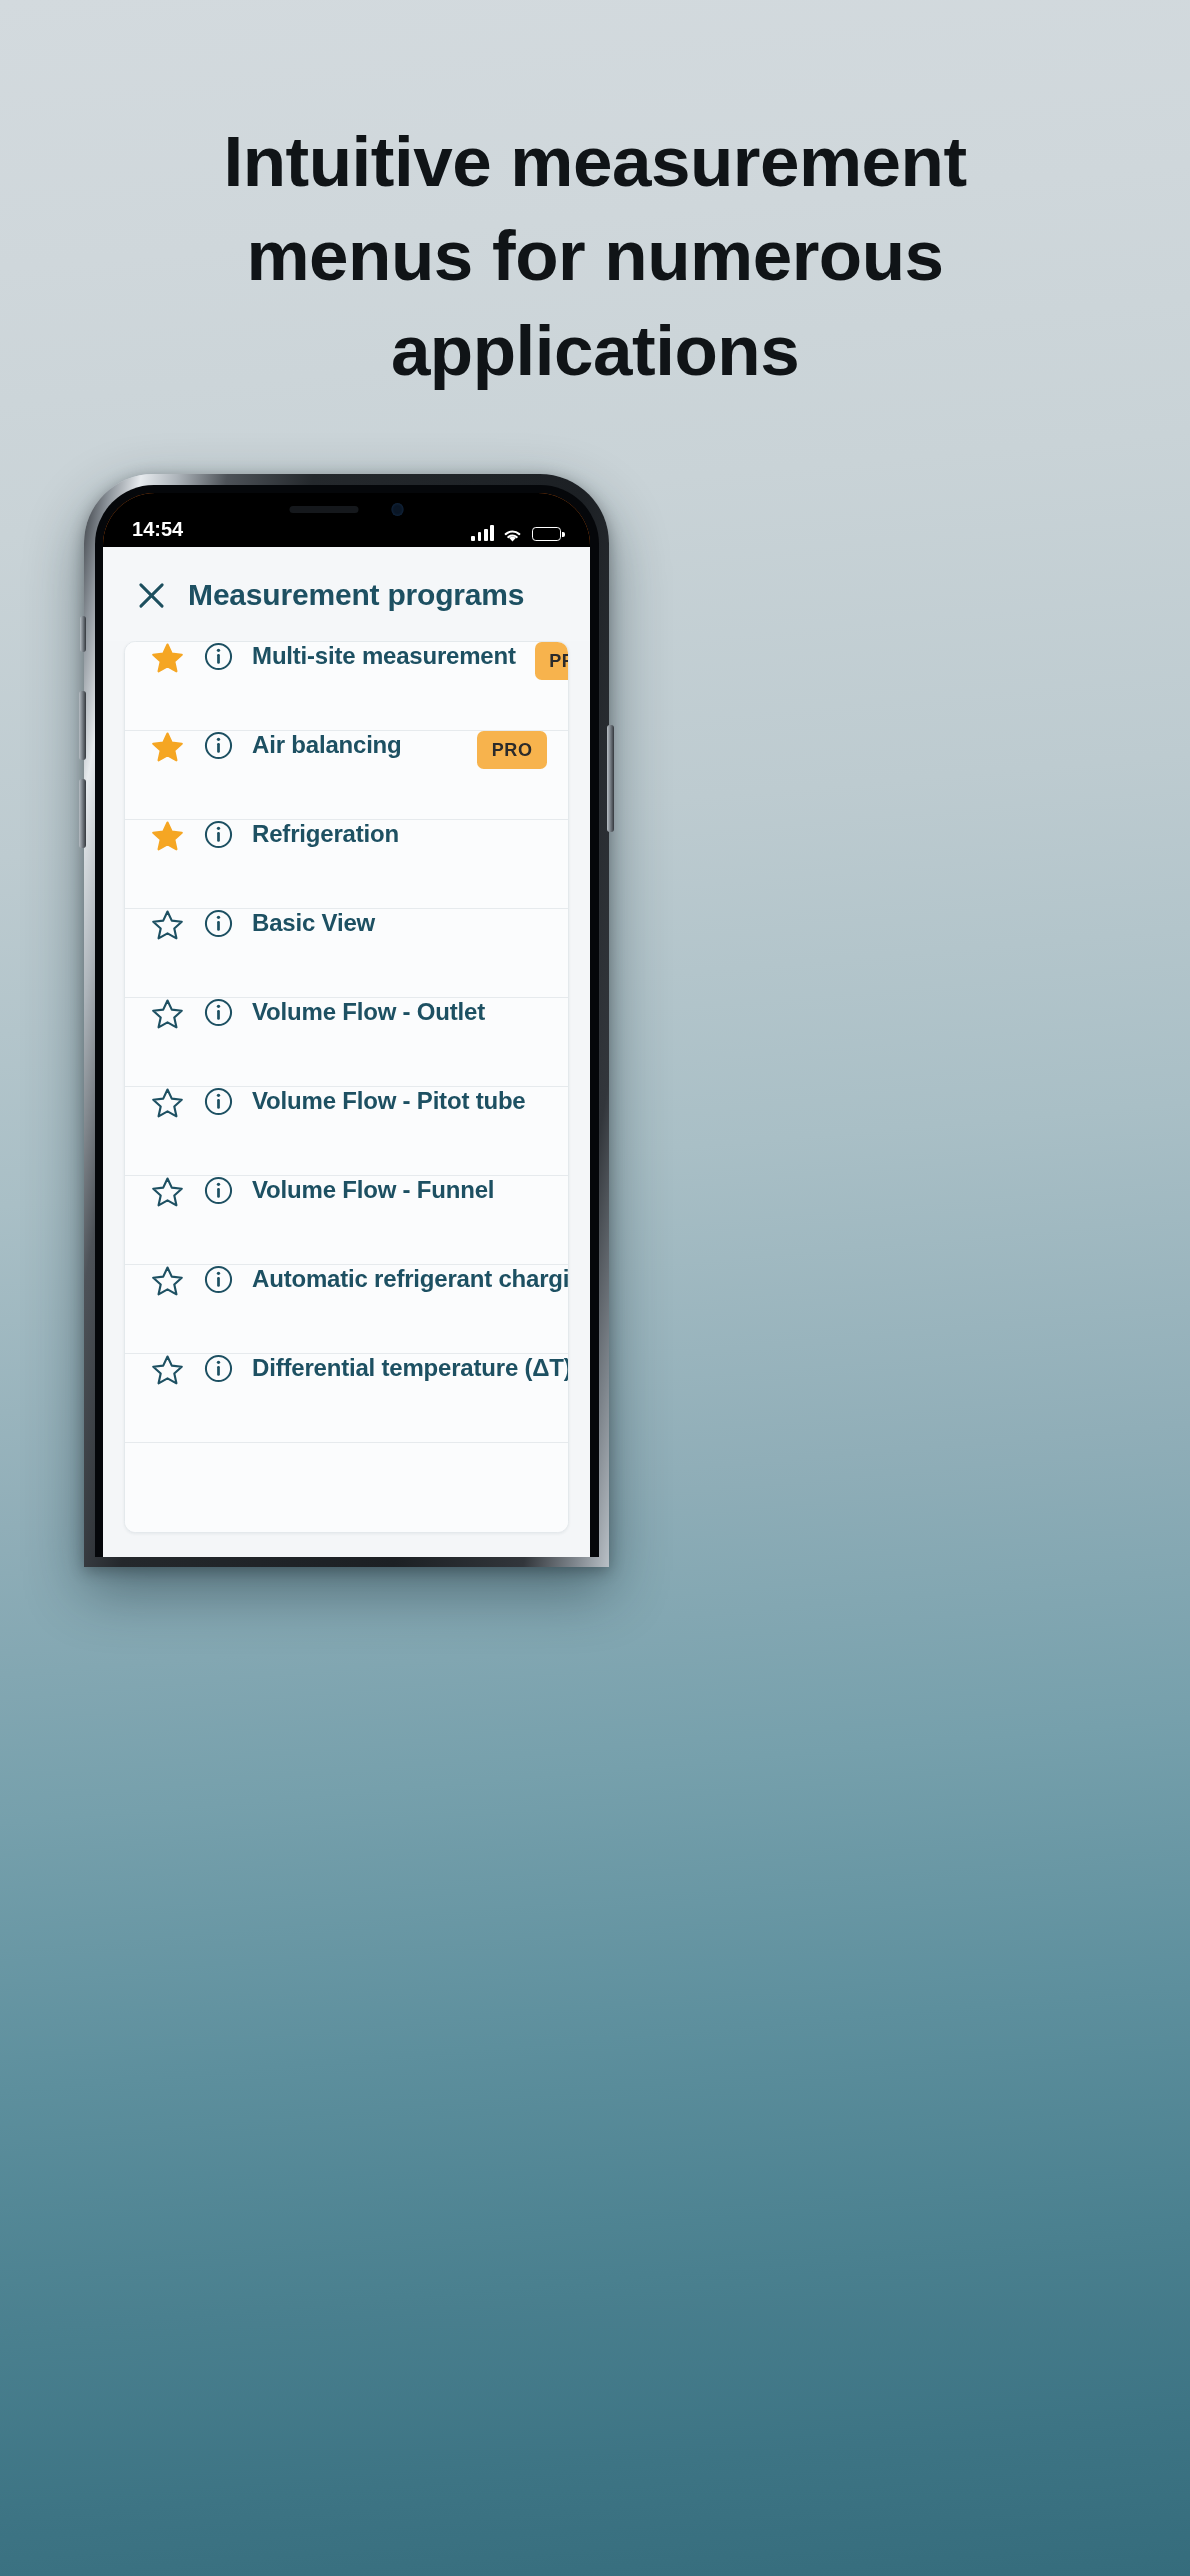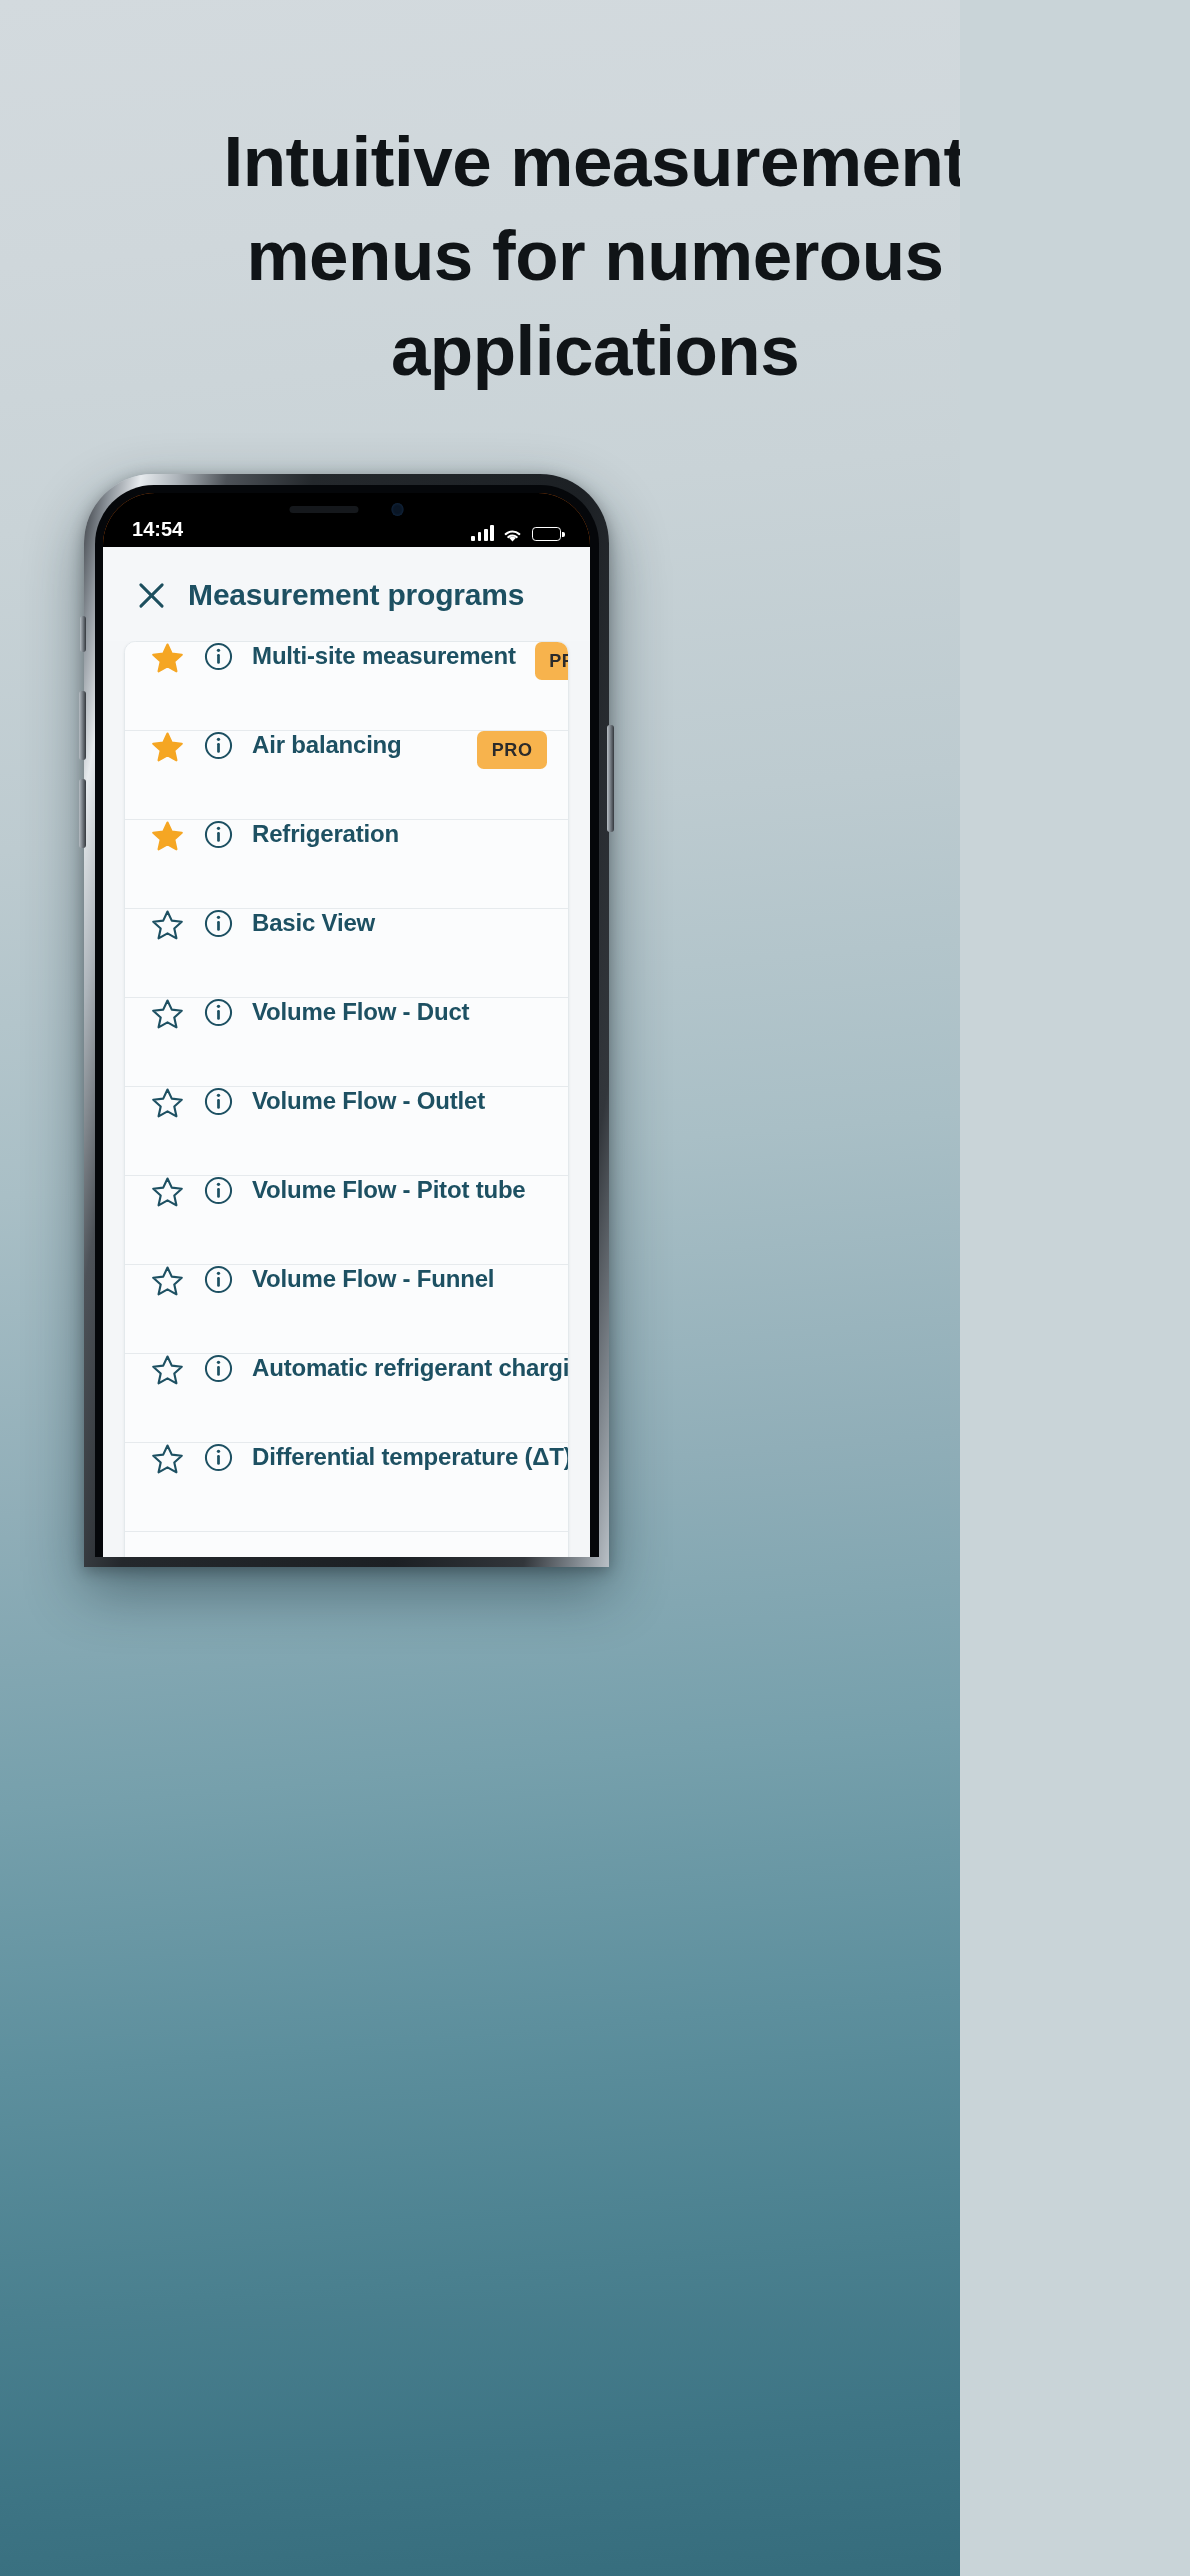--- a/index.html
+++ b/index.html
@@ -11,21 +11,21 @@
   }
 
   body {
     font-family: "Liberation Sans", sans-serif;
     background: #c9d4d8;
   }
 
   
   .stage {
     position: relative;
-    width: 960px;
+    width: 1190px;
     height: 2576px;
     background: linear-gradient(175deg,
         #d3dade 0%,
         #cfd7db 10%,
         #c9d3d7 20%,
         #bdcbd0 32%,
         #a9bfc6 45%,
         #90aeb8 57%,
         #76a0ac 68%,
         #5d8f9d 78%,
@@ -356,31 +356,20 @@
                 </div>
                 <div class="row">
                   <span class="star"><svg viewBox="0 0 36 34" width="35" height="33">
                       <path d="M18 2.6 22.4 12l10.3 1.1-7.7 7 2.2 10.1L18 25.1 8.8 30.2 11 20.1l-7.7-7L13.6 12Z" fill="none" stroke="#1d5062" stroke-width="2.2" stroke-linejoin="round"></path>
                     </svg></span>
                   <span class="info-icon"><svg viewBox="0 0 30 30" width="29" height="29">
                       <circle cx="15" cy="15" r="13" fill="none" stroke="#1d5062" stroke-width="2.1"></circle>
                       <circle cx="15" cy="8.6" r="1.7" fill="#1d5062"></circle>
                       <rect x="13.6" y="12.4" width="2.8" height="10" rx="1.3" fill="#1d5062"></rect>
                     </svg></span>
-                  <span class="row-label">Volume Flow - Duct</span>
-                </div>
-                <div class="row">
-                  <span class="star"><svg viewBox="0 0 36 34" width="35" height="33">
-                      <path d="M18 2.6 22.4 12l10.3 1.1-7.7 7 2.2 10.1L18 25.1 8.8 30.2 11 20.1l-7.7-7L13.6 12Z" fill="none" stroke="#1d5062" stroke-width="2.2" stroke-linejoin="round"></path>
-                    </svg></span>
-                  <span class="info-icon"><svg viewBox="0 0 30 30" width="29" height="29">
-                      <circle cx="15" cy="15" r="13" fill="none" stroke="#1d5062" stroke-width="2.1"></circle>
-                      <circle cx="15" cy="8.6" r="1.7" fill="#1d5062"></circle>
-                      <rect x="13.6" y="12.4" width="2.8" height="10" rx="1.3" fill="#1d5062"></rect>
-                    </svg></span>
                   <span class="row-label">Volume Flow - Outlet</span>
                 </div>
                 <div class="row">
                   <span class="star"><svg viewBox="0 0 36 34" width="35" height="33">
                       <path d="M18 2.6 22.4 12l10.3 1.1-7.7 7 2.2 10.1L18 25.1 8.8 30.2 11 20.1l-7.7-7L13.6 12Z" fill="none" stroke="#1d5062" stroke-width="2.2" stroke-linejoin="round"></path>
                     </svg></span>
                   <span class="info-icon"><svg viewBox="0 0 30 30" width="29" height="29">
                       <circle cx="15" cy="15" r="13" fill="none" stroke="#1d5062" stroke-width="2.1"></circle>
                       <circle cx="15" cy="8.6" r="1.7" fill="#1d5062"></circle>
                       <rect x="13.6" y="12.4" width="2.8" height="10" rx="1.3" fill="#1d5062"></rect>

